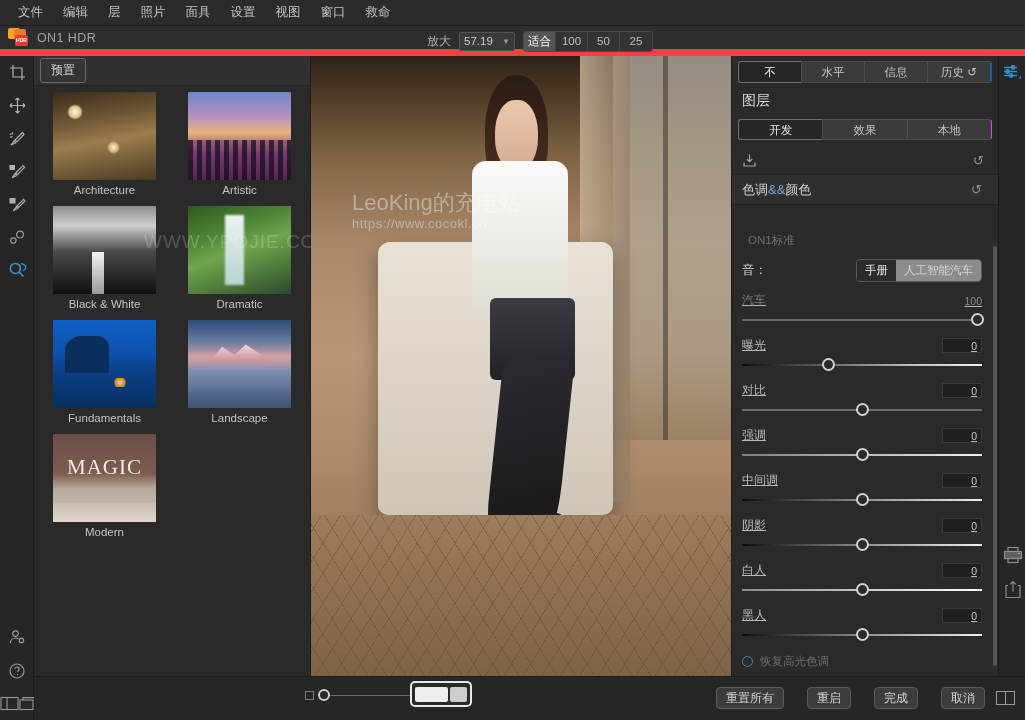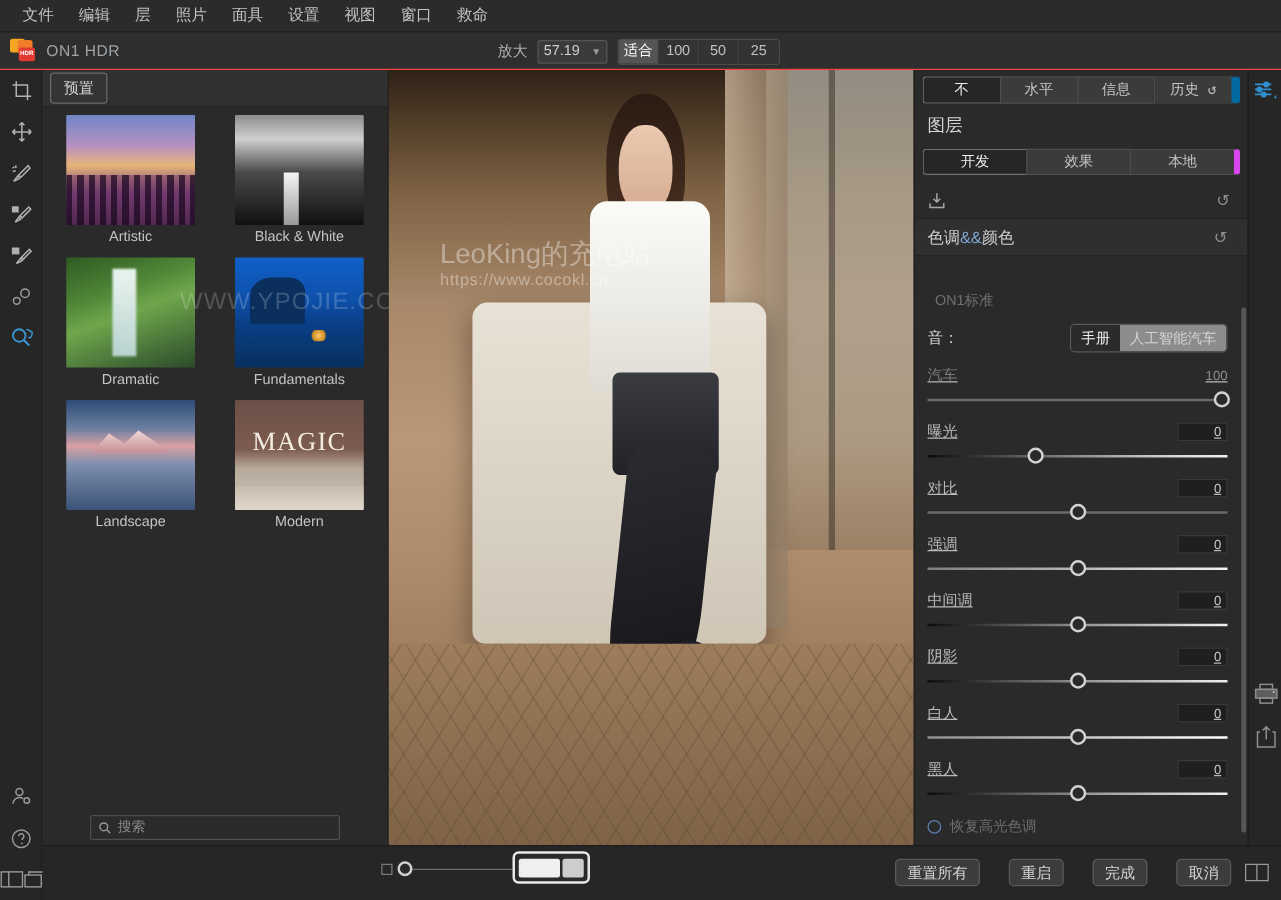--- a/index.html
+++ b/index.html
@@ -18,36 +18,36 @@
     display: flex; align-items: center; padding-left: 8px;
     border-bottom: 1px solid #1e1e1e;
   }
   .menubar .mi {
     font-size: 12.5px; color: #c2c2c2; padding: 3px 10px; cursor: default;
   }
 
   
   .header {
     height: 30px; background: #2e2e2e; display: flex; align-items: center;
-    border-bottom: 1px solid #ef4444; position: relative;
+    border-bottom: 7px solid #ef4444; position: relative;
   }
   .logo-wrap { display: flex; align-items: center; padding-left: 8px; gap: 7px; }
   .logo { position: relative; width: 22px; height: 19px; }
   .logo .sq { position: absolute; border-radius: 2px; }
   .logo .sq1 { width: 12px; height: 11px; background: #f5a623; left: 0; top: 0; }
   .logo .sq2 { width: 12px; height: 11px; background: #f07c28; left: 6px; top: 1px; }
   .logo .sq3 { width: 13px; height: 11px; background: #e23b32; left: 7px; top: 7px;
                font-size: 5px; color: #fff; text-align: center; line-height: 11px; font-weight: bold; }
   .app-title { font-size: 12.5px; color: #9fa4a8; letter-spacing: .4px; }
 
   .zoomtools {
     position: absolute; left: 398px; top: 0; height: 30px;
     display: flex; align-items: center; gap: 8px;
   }
-  .zl { font-size: 12px; color: #b0b0b0; }
+  .zl { font-size: 12px; color: #b0b0b0; margin-left: 29px; }
   .zoomsel {
     display: flex; align-items: center; justify-content: space-between;
     width: 56px; height: 19px; background: #3a3a3a; border: 1px solid #555;
     border-radius: 2px; padding: 0 4px; font-size: 11.5px; color: #d0d0d0;
   }
   .zoomsel .chev { font-size: 8px; color: #9a9a9a; }
   .zsteps { display: flex; border: 1px solid #4a4a4a; border-radius: 3px; overflow: hidden; }
   .zstep {
     width: 32px; height: 19px; line-height: 18px; text-align: center;
     font-size: 11.5px; color: #c0c0c0; background: #333; border-right: 1px solid #444;
@@ -250,30 +250,30 @@
   
   .right {
     position: absolute; right: 27px; top: 56px; width: 267px; bottom: 44px;
     background: #2a2a2a; border-left: 1px solid #1c1c1c;
   }
   .rtabs { display: flex; padding: 5px 6px 0 6px; gap: 0; }
   .rtab {
     flex: 1; height: 22px; line-height: 21px; text-align: center; font-size: 11.5px;
     background: #3b3b3b; color: #c6c6c6; border: 1px solid #4d4d4d; border-right: none;
   }
-  .rtab:last-child { border-right: 7px solid #0369a1; border-radius: 0 3px 3px 0; font-family: Liberation Mono, monospace; }
+  .rtab:last-child { border-right: 2px solid #0369a1; border-radius: 0 3px 3px 0; }
   .rtab:first-child { border-radius: 3px 0 0 3px; }
   .rtab.on { background: #262626; color: #efefef; border-color: #6f6f6f; }
   .layers-title { font-size: 14px; color: #d8d8d8; padding: 9px 10px 9px 10px; }
   .stabs { display: flex; margin: 0 6px 0 6px; }
   .stab {
     flex: 1; height: 21px; line-height: 20px; text-align: center; font-size: 11.5px;
     background: #3b3b3b; color: #c6c6c6; border: 1px solid #4d4d4d; border-right: none;
   }
-  .stab:last-child { border-right: 5px solid #d946ef; border-radius: 0 3px 3px 0; }
+  .stab:last-child { border-right: 1px solid #d946ef; border-radius: 0 3px 3px 0; }
   .stab:first-child { border-radius: 3px 0 0 3px; }
   .stab.on { background: #262626; color: #efefef; border-color: #6f6f6f; }
 
   .toolrow {
     height: 28px; margin-top: 7px; display: flex; align-items: center; justify-content: space-between;
     padding: 0 14px 0 10px; border-bottom: 1px solid #222;
   }
   .secthead {
     height: 30px; display: flex; align-items: center; justify-content: space-between;
     padding: 0 16px 0 10px; background: #2f2f2f; border-bottom: 1px solid #232323;
@@ -453,20 +453,24 @@
     </div>
   </div>
 
   <div class="presets">
     <div class="preset-tabbar">
       <div class="preset-tab">预置</div>
     </div>
 
     <div class="grid">
       <div class="cell">
+        <div class="thumb t-arch"></div>
+        <div class="cap">Architecture</div>
+      </div>
+      <div class="cell">
         <div class="thumb t-art"></div>
         <div class="cap">Artistic</div>
       </div>
       <div class="cell">
         <div class="thumb t-bw"></div>
         <div class="cap">Black &amp; White</div>
       </div>
       <div class="cell">
         <div class="thumb t-dram"></div>
         <div class="cap">Dramatic</div>
@@ -484,29 +488,20 @@
           <div class="magic">MAGIC</div>
         </div>
         <div class="cap">Modern</div>
       </div>
     </div>
 
     <div class="wm-presets">
       <div class="l2">WWW.YPOJIE.COM</div>
     </div>
 
-    <div class="searchrow">
-      <div class="searchbox">
-        <svg width="11" height="11" viewBox="0 0 11 11" fill="none" stroke="#9a9a9a" stroke-width="1.2">
-          <circle cx="4.4" cy="4.4" r="3.4"></circle>
-            <path d="M7 7l3 3"></path>
-        </svg>
-        <input type="text" placeholder="搜索" style="">
-      </div>
-    </div>
   </div>
 
   <div class="canvas-area">
     <div class="photo">
       <div class="win">
           <div class="frame"></div>
         </div>
       <div class="curtain"></div>
       <div class="chair"></div>
       <div class="subject">

